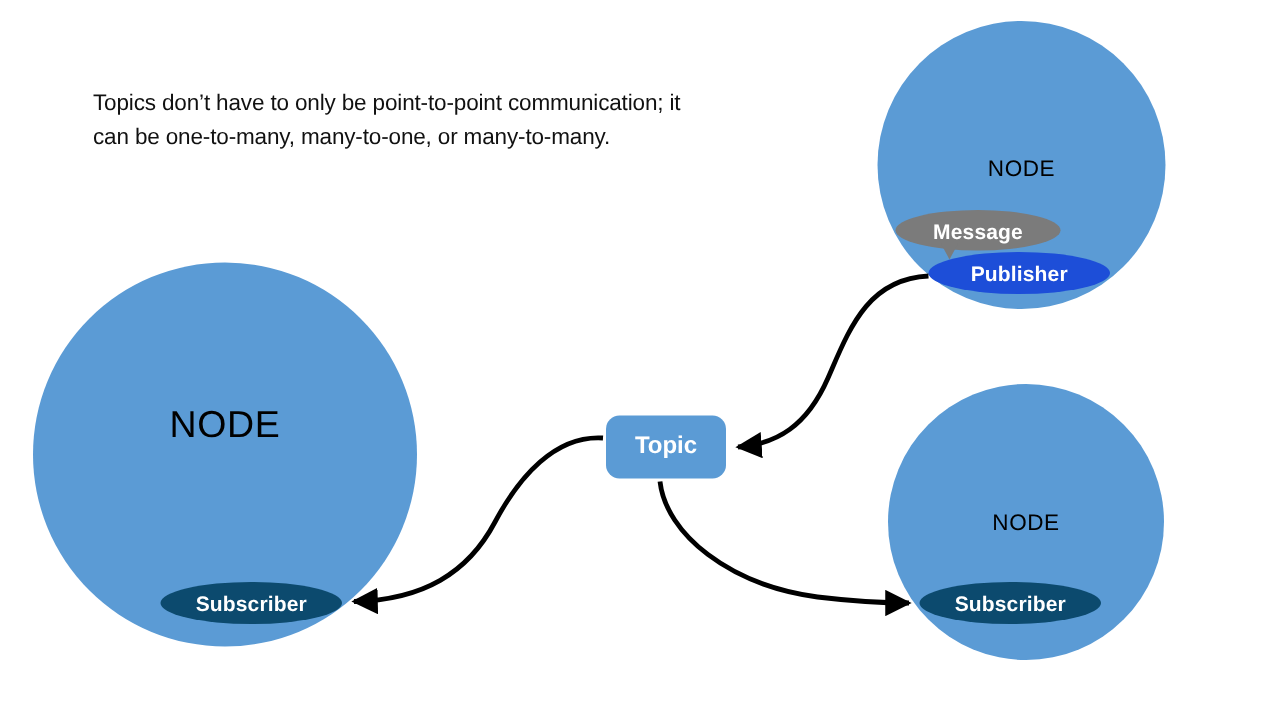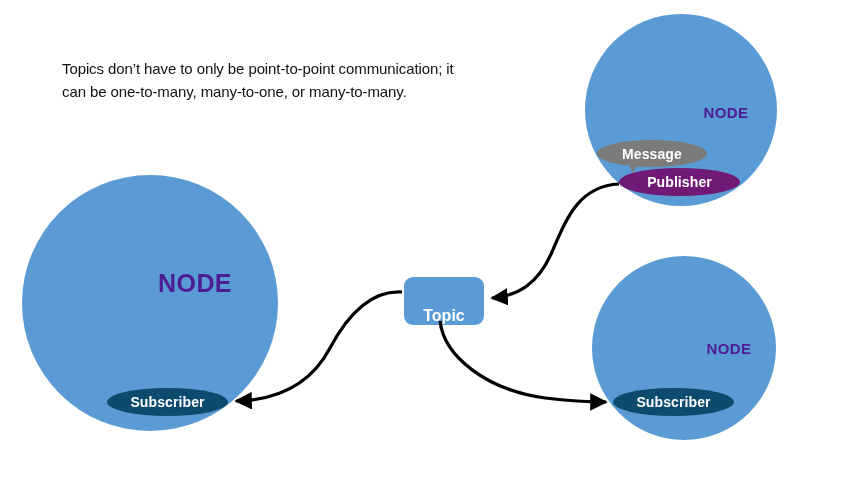--- a/index.html
+++ b/index.html
@@ -34,38 +34,37 @@
   }
   .node {
     position: absolute;
     border-radius: 50%;
     background: #5B9BD5;
   }
   .node-label {
     position: absolute;
     width: 100%;
     text-align: center;
-    color: #4c1d95;
-    font-weight: bold;
+    color: #000000;
+    font-weight: normal;
     letter-spacing: 0.4px;
-    padding-left: 45px;
   }
   .pill {
     position: absolute;
     border-radius: 50%;
     display: flex;
     align-items: center;
     justify-content: center;
     color: #ffffff;
     font-weight: bold;
     font-size: 14px;
     letter-spacing: 0.1px;
   }
   .pill-message { background: #7B7B7B; }
-  .pill-publisher { background: #701a75; }
+  .pill-publisher { background: #1d4ed8; }
   .pill-subscriber { background: #0c4a6e; }
   .msg-tail {
     position: absolute;
     width: 0; height: 0;
     border-left: 7px solid transparent;
     border-right: 7px solid transparent;
     border-top: 13px solid #7B7B7B;
   }
   .topic-box {
     position: absolute;
@@ -112,21 +111,21 @@
     <span>Publisher</span>
   </div>
 
   <div class="node" style="left:592px; top:256px; width:184px; height:184px;">
     <div class="node-label" style="top:84px; font-size:15px;">NODE</div>
   </div>
   <div class="pill pill-subscriber" style="left:613px; top:388px; width:121px; height:28px; font-size:14px;">
     <span>Subscriber</span>
   </div>
 
-  <div class="topic-box" style="left:404px; top:277px; width:80px; height:48px;align-items:flex-end;">
+  <div class="topic-box" style="left:404px; top:277px; width:80px; height:42px;">
     <span>Topic</span>
   </div>
 
   <svg id="edges" viewBox="0 0 854 480" width="854" height="480">
     <defs>
       <marker id="arrow" viewBox="0 0 10 10" refX="9" refY="5" markerWidth="5.5" markerHeight="5.5" orient="auto-start-reverse">
         <path d="M 0 0 L 10 5 L 0 10 z" fill="#000000"></path>
       </marker>
     </defs>
 

